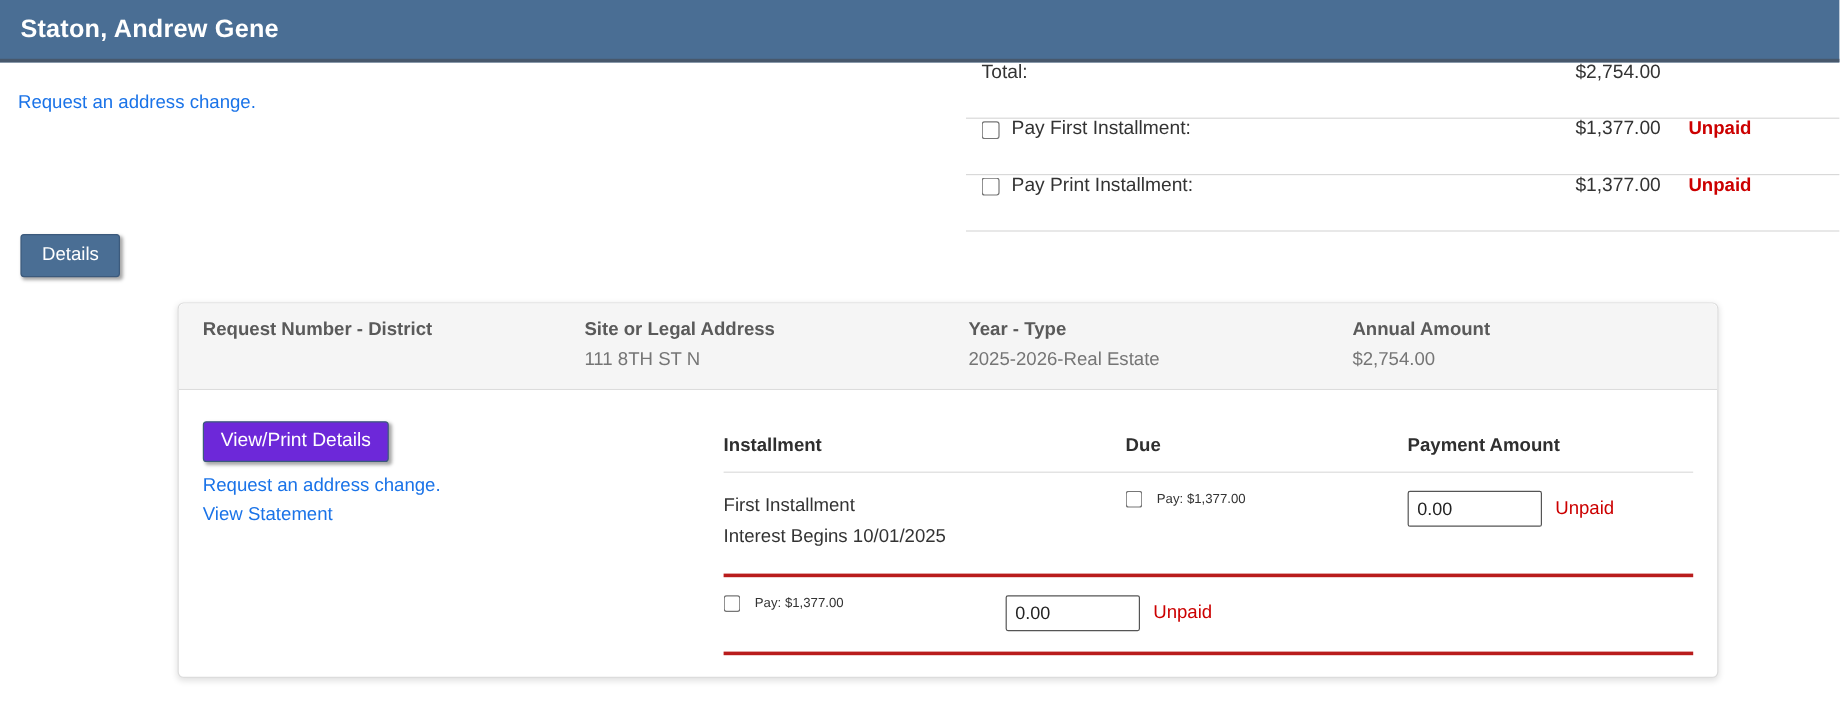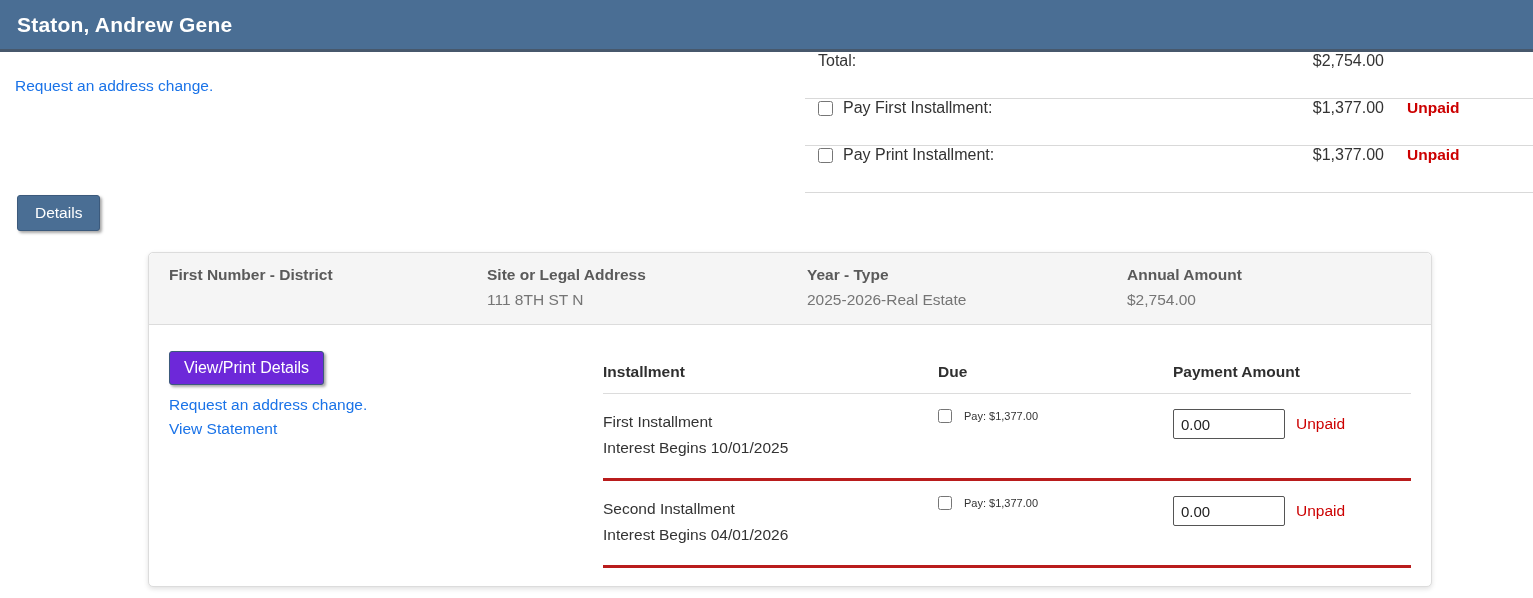--- a/index.html
+++ b/index.html
@@ -135,21 +135,21 @@
 </div>
 
 
 <button class="details-btn">Details</button>
 
 
 <div class="card">
 
   <div class="card-head">
     <div class="info-col">
-      <div class="info-label">First Number - District</div>
+      <div class="info-label">Request Number - District</div>
     </div>
     <div class="info-col">
       <div class="info-label">Site or Legal Address</div>
       <div class="info-value">111 8TH ST N</div>
     </div>
     <div class="info-col">
       <div class="info-label">Year - Type</div>
       <div class="info-value">2025-2026-Real Estate</div>
     </div>
     <div class="info-col">
@@ -182,24 +182,20 @@
           <input type="checkbox" style="">
           <span>Pay: $1,377.00</span>
         </div>
         <div class="col-pay pay-cell">
           <input class="pay-input" type="text" value="0.00" style="">
           <span class="pay-status">Unpaid</span>
         </div>
       </div>
 
       <div class="inst-row">
-        <div class="col-name inst-name">
-          <div>Second Installment</div>
-          <div>Interest Begins 04/01/2026</div>
-        </div>
         <div class="col-due due-cell">
           <input type="checkbox" style="">
           <span>Pay: $1,377.00</span>
         </div>
         <div class="col-pay pay-cell">
           <input class="pay-input" type="text" value="0.00" style="">
           <span class="pay-status">Unpaid</span>
         </div>
       </div>
     </div>

